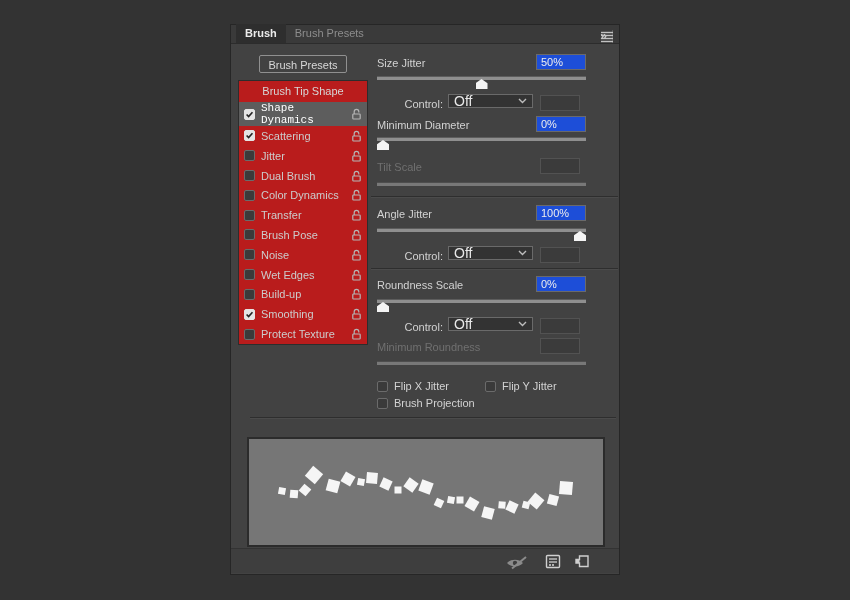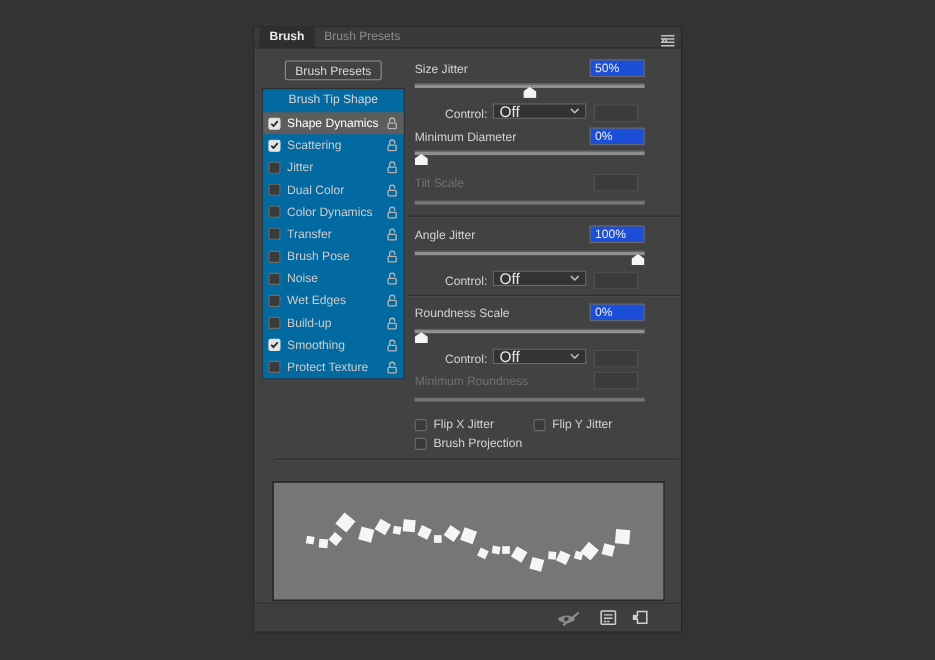--- a/index.html
+++ b/index.html
@@ -26,26 +26,26 @@
   .collapse-glyph { color:#c2c2c2; font-size:12px; font-weight:bold; letter-spacing:-1px; }
   .vdiv { width:1px; height:13px; background:#5a5a5a; }
   
   .presets-btn {
     position:absolute; left:28px; top:30px; width:88px; height:18px;
     border:1px solid #909090; border-radius:2px; background:transparent;
     color:#d8d8d8; font-size:11px; text-align:center; line-height:16px;
   }
   .list {
     position:absolute; left:7px; top:55px; width:130px; height:265px;
-    background:#0369a1; border:1px solid #2d2d2d;
+    background:#b91c1c; border:1px solid #2d2d2d;
     display:flex; flex-direction:column;
   }
   .list-header { height:21px; line-height:21px; text-align:center; font-size:11px; color:#d6d6d6; }
   .lrow { flex:1; display:flex; align-items:center; padding:0 5px; gap:6px; font-size:11px; color:#cccccc; }
-  .lrow.selected { background:#5d5d5d; color:#ffffff; }
+  .lrow.selected { background:#5d5d5d; color:#ffffff;font-family:Liberation Mono, monospace; }
   .cb {
     width:11px; height:11px; border-radius:2px; flex:0 0 auto;
     background:#3a3a3a; border:1px solid #6b6b6b;
     display:flex; align-items:center; justify-content:center;
   }
   .cb.checked { background:#e4e4e4; border:1px solid #e4e4e4; }
   .lock { margin-left:auto; flex:0 0 auto; display:flex; }
   
   .lbl { position:absolute; font-size:11px; color:#d2d2d2; white-space:nowrap; }
   .lbl.disabled { color:#707070; }
@@ -144,21 +144,21 @@
         <span>Jitter</span>
         <span class="lock">
           <svg width="11" height="12" viewBox="0 0 11 12">
             <path d="M3.2 6 V3.6 A2.3 2.3 0 0 1 7.8 3.6 V4.6" fill="none" stroke="#b5b5b5" stroke-width="1.2"></path>
             <rect x="1.8" y="6" width="7.4" height="5" rx="0.8" fill="none" stroke="#b5b5b5" stroke-width="1.2"></rect>
           </svg>
         </span>
       </div>
       <div class="lrow">
         <span class="cb"></span>
-        <span>Dual Color</span>
+        <span>Dual Brush</span>
         <span class="lock">
           <svg width="11" height="12" viewBox="0 0 11 12">
             <path d="M3.2 6 V3.6 A2.3 2.3 0 0 1 7.8 3.6 V4.6" fill="none" stroke="#b5b5b5" stroke-width="1.2"></path>
             <rect x="1.8" y="6" width="7.4" height="5" rx="0.8" fill="none" stroke="#b5b5b5" stroke-width="1.2"></rect>
           </svg>
         </span>
       </div>
       <div class="lrow">
         <span class="cb"></span>
         <span>Color Dynamics</span>

